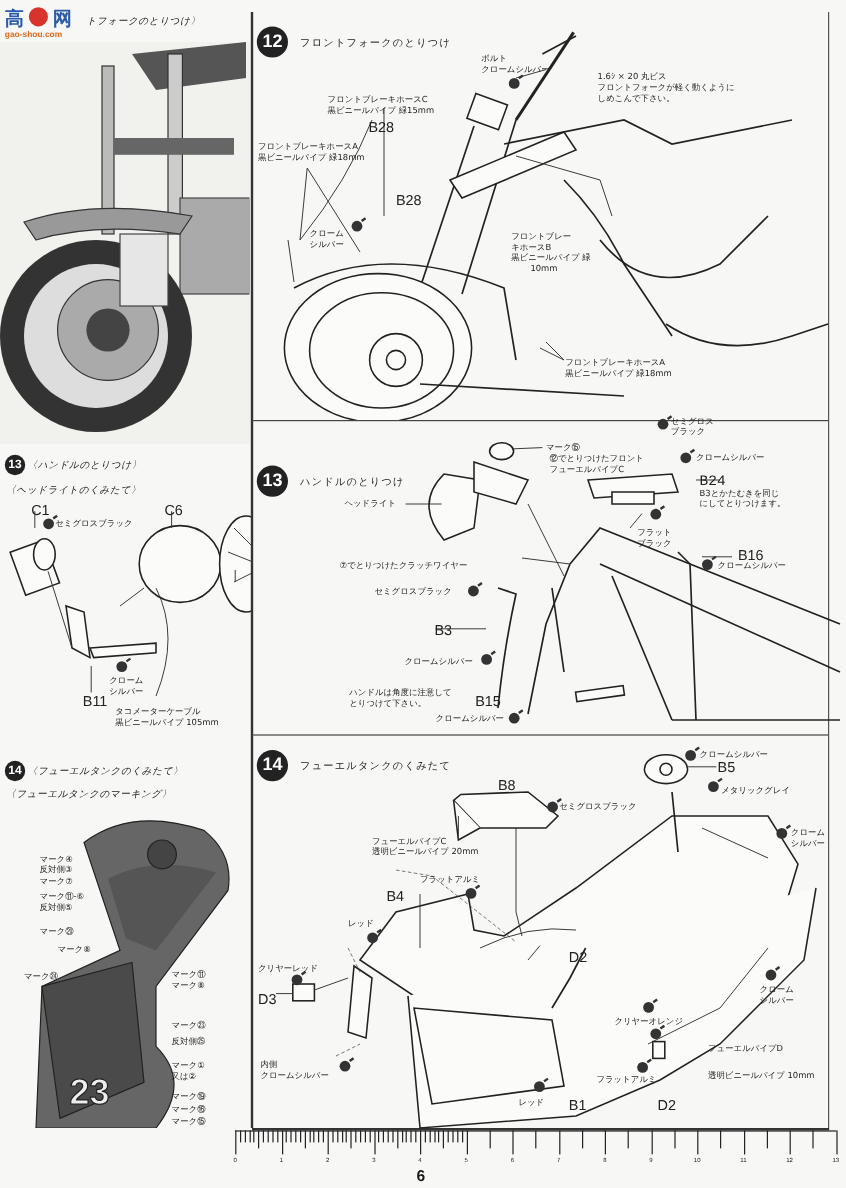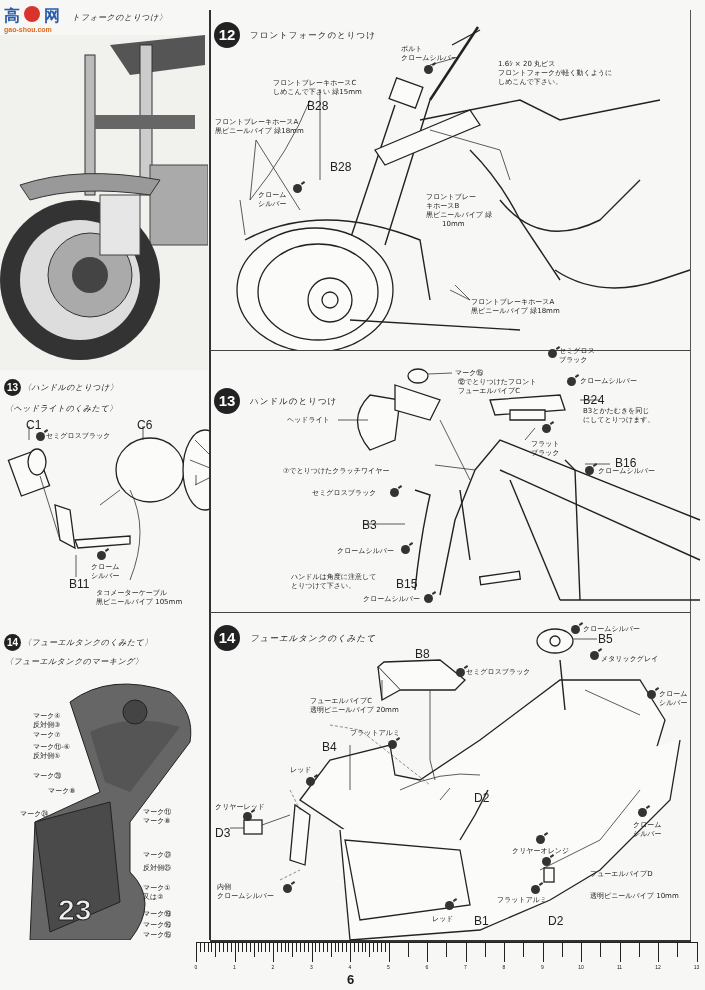--- a/index.html
+++ b/index.html
@@ -164,21 +164,21 @@
   <path d="M430 65 L455 58" class="ln"></path>
 </svg>
 
 <div class="t" style="left:401px;top:45px;">ボルト</div>
 <div class="t" style="left:401px;top:54px;">クロームシルバー</div>
 <div class="paint" style="left:424px;top:65px;"></div>
 <div class="t" style="left:498px;top:60px;">1.6ｼ × 20 丸ビス</div>
 <div class="t" style="left:498px;top:69px;">フロントフォークが軽く動くように</div>
 <div class="t" style="left:498px;top:78px;">しめこんで下さい。</div>
 <div class="t" style="left:273px;top:79px;">フロントブレーキホースC</div>
-<div class="t" style="left:273px;top:88px;">しめこんで下さい 緑15mm</div>
+<div class="t" style="left:273px;top:88px;">黒ビニールパイプ 緑15mm</div>
 <div class="lbl" style="left:307px;top:99px;">B28</div>
 <div class="t" style="left:215px;top:118px;">フロントブレーキホースA</div>
 <div class="t" style="left:215px;top:127px;">黒ビニールパイプ 緑18mm</div>
 <div class="lbl" style="left:330px;top:160px;">B28</div>
 <div class="paint" style="left:293px;top:184px;"></div>
 <div class="t" style="left:258px;top:191px;">クローム</div>
 <div class="t" style="left:258px;top:200px;">シルバー</div>
 <div class="t" style="left:426px;top:193px;">フロントブレー</div>
 <div class="t" style="left:426px;top:202px;">キホースB</div>
 <div class="t" style="left:426px;top:211px;">黒ビニールパイプ 緑</div>
@@ -238,21 +238,21 @@
 <div class="lbl" style="left:362px;top:518px;">B3</div>
 <div class="t" style="left:337px;top:547px;">クロームシルバー</div>
 <div class="paint" style="left:401px;top:545px;"></div>
 <div class="t" style="left:291px;top:573px;">ハンドルは角度に注意して</div>
 <div class="t" style="left:291px;top:582px;">とりつけて下さい。</div>
 <div class="lbl" style="left:396px;top:577px;">B15</div>
 <div class="t" style="left:363px;top:595px;">クロームシルバー</div>
 <div class="paint" style="left:424px;top:594px;"></div>
 
 <div class="step-num" style="left:214px;top:625px;">14</div>
-<div class="step-title" style="left:250px;top:633px;font-style:italic;">フューエルタンクのくみたて</div>
+<div class="step-title" style="left:250px;top:633px;">フューエルタンクのくみたて</div>
 
 <svg class="draw" width="705" height="945">
   <ellipse cx="555" cy="641" rx="18" ry="12" class="shape"></ellipse>
   <circle cx="555" cy="641" r="5" class="shape"></circle>
   <line x1="573" y1="639" x2="597" y2="639" class="ln"></line>
   <path d="M378 667 L384 662 L440 660 L465 680 L455 690 L400 690 Z" class="shape"></path>
   <path d="M378 667 L382 700 L400 690" class="shape"></path>
   <path d="M300 800 L330 760 L390 745 L395 775 L420 780 L480 740 L560 680 L640 680 L665 720 L650 770 L600 800 L540 820 L480 830 L440 840 L360 840 Z" class="shape"></path>
   <path d="M340 830 L350 940 L480 930 L550 900 L600 870 L670 800 L680 740" class="shape" fill="none"></path>
   <path d="M295 805 L290 860 L305 865 L310 815 Z" class="shape"></path>

